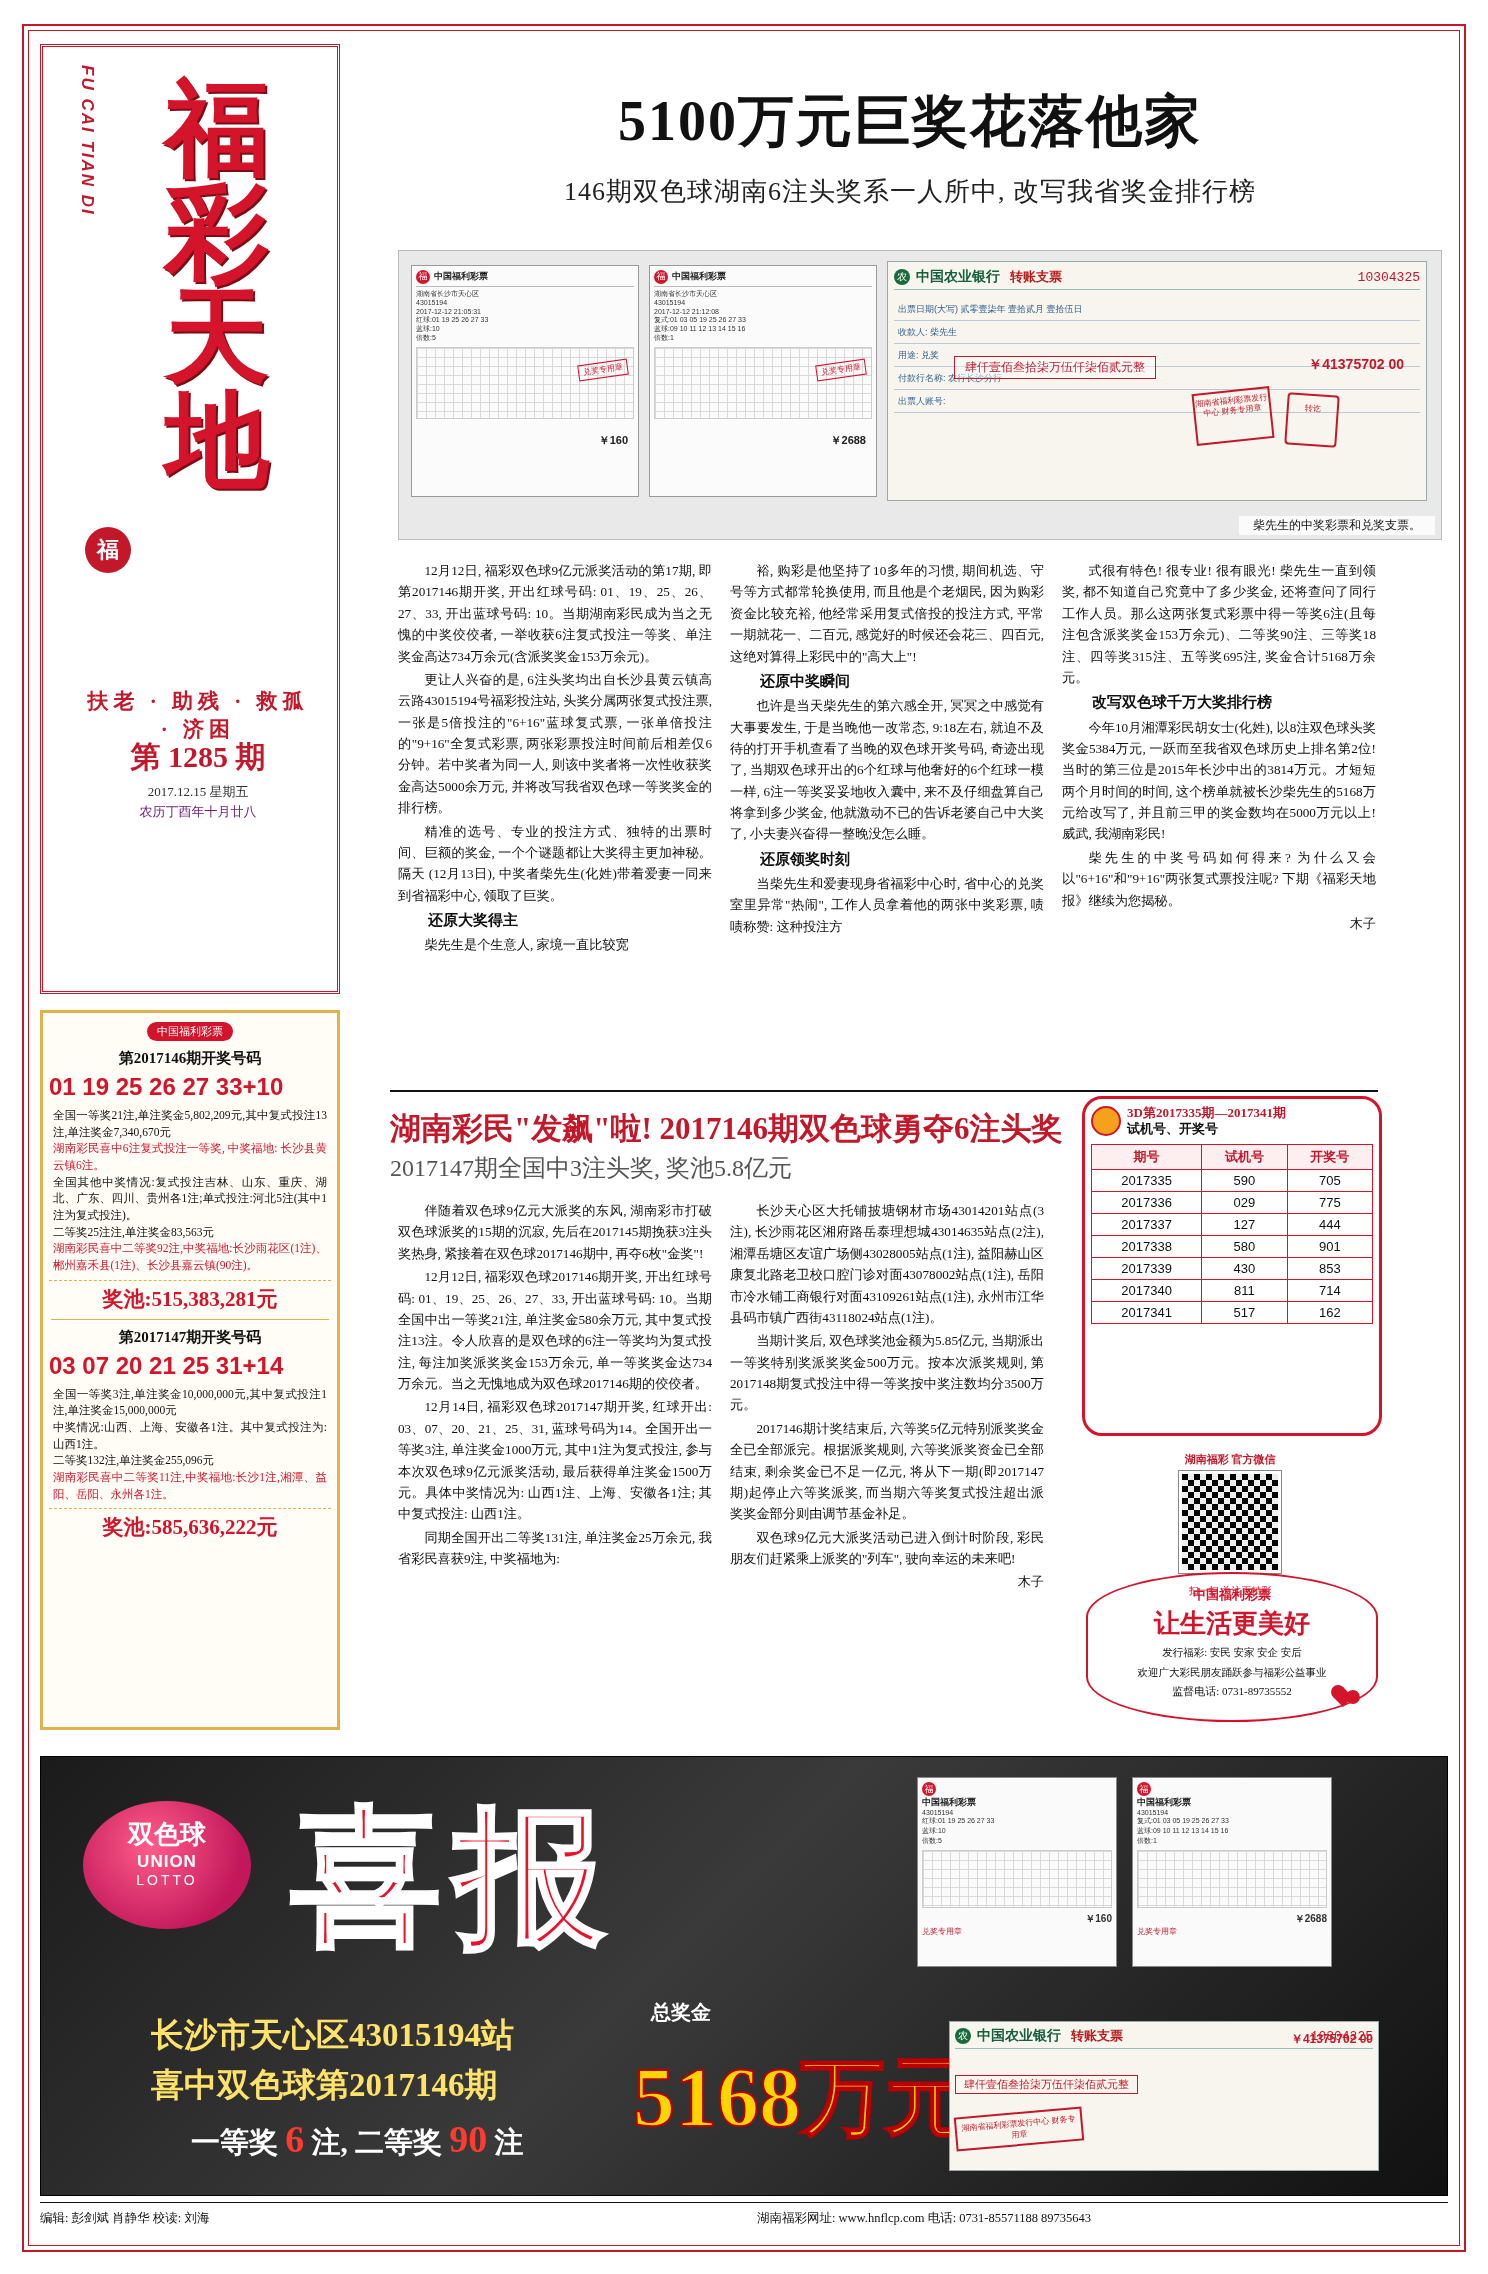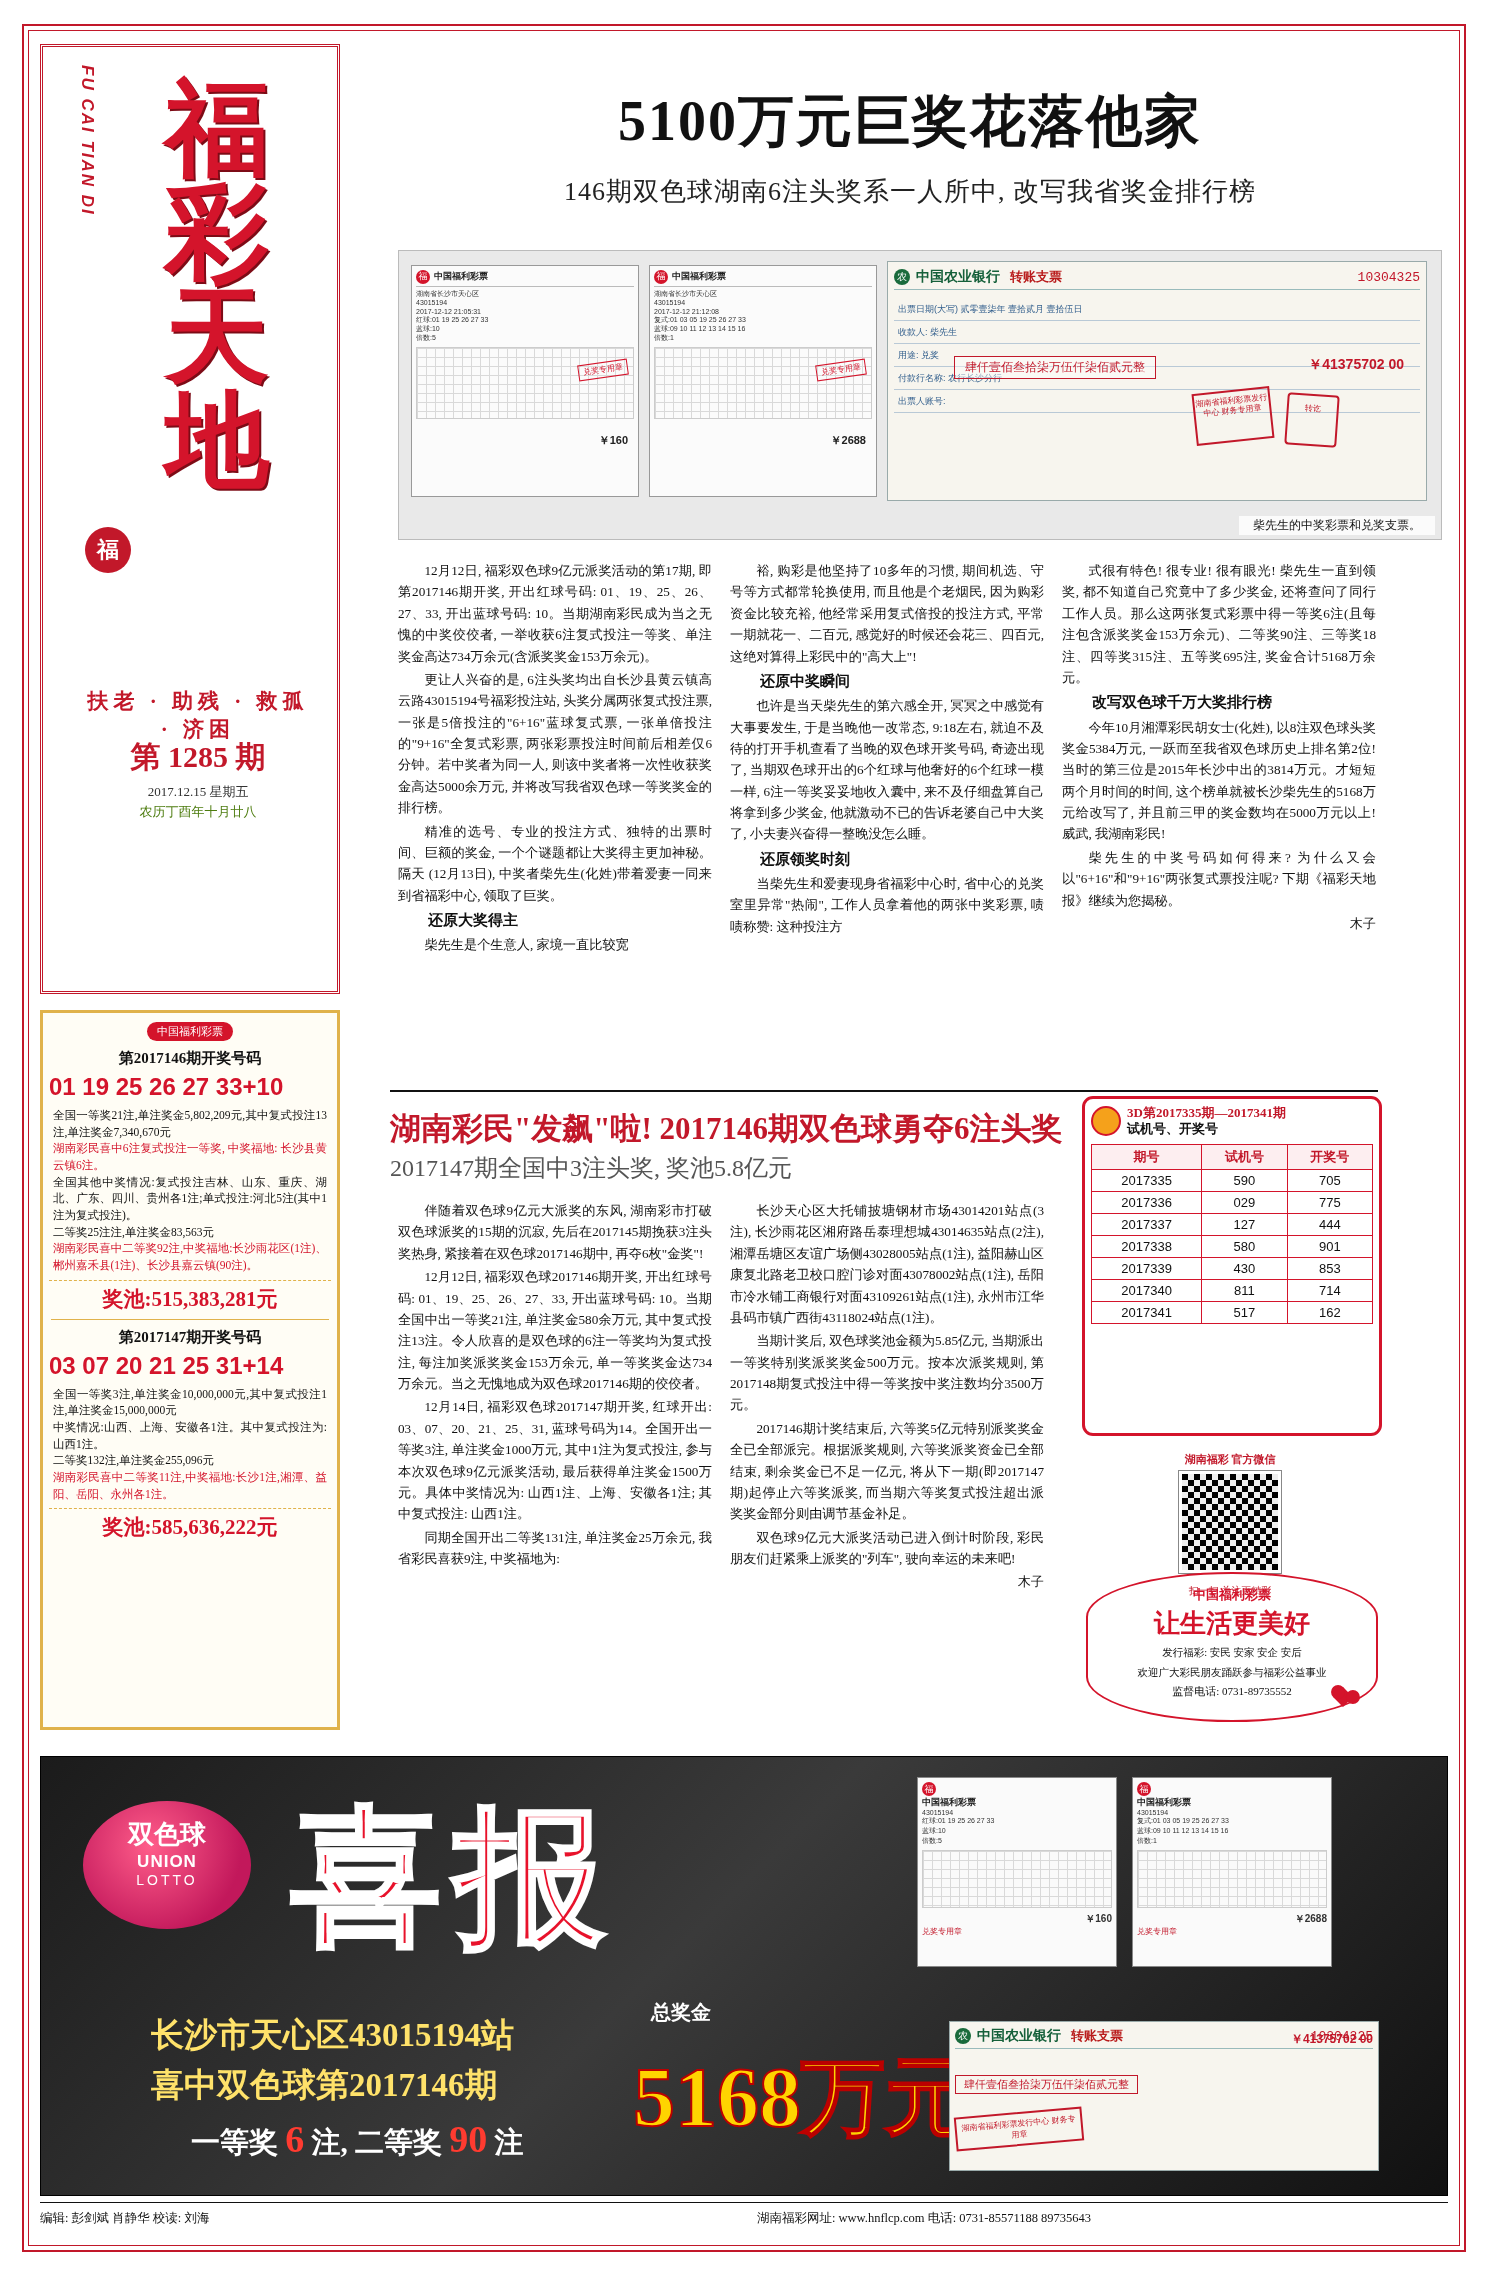--- a/index.html
+++ b/index.html
@@ -57,21 +57,21 @@
   .mh-issue{
     position:absolute;left:40px;top:690px;width:230px;text-align:center;
     color:#c2182a;font-size:30px;font-weight:bold;
   }
   .mh-date{
     position:absolute;left:40px;top:736px;width:230px;text-align:center;
     color:#333;font-size:13px;
   }
   .mh-date2{
     position:absolute;left:40px;top:756px;width:230px;text-align:center;
-    color:#4d7c0f;font-size:13px;
+    color:#701a75;font-size:13px;
   }
   .mh-seal{
     position:absolute;left:42px;top:480px;width:46px;height:46px;border-radius:50%;
     background:#c2182a;color:#fff;font-size:22px;font-weight:bold;
     display:flex;align-items:center;justify-content:center;
   }
 
   
   .results{
     position:absolute;left:40px;top:1010px;width:300px;height:720px;
@@ -205,21 +205,21 @@
   .mid-sub{
     position:absolute;left:390px;top:1152px;width:988px;
     font-size:24px;color:#555;
   }
   #col-d{left:398px;top:1200px;width:314px;height:560px;}
   #col-e{left:730px;top:1200px;width:314px;height:560px;}
 
   
   .side3d{
     position:absolute;left:1082px;top:1096px;width:300px;height:340px;
-    border:3px solid #d4142b;border-radius:11px;box-sizing:border-box;background:#fff;
+    border:3px solid #d4142b;border-radius:20px;box-sizing:border-box;background:#fff;
     padding:6px;
   }
   .s3-head{
     display:flex;align-items:center;gap:6px;
   }
   .s3-ball{width:26px;height:26px;border-radius:50%;background:#f5a11b;border:2px solid #d4142b;}
   .s3-title{font-size:13px;font-weight:bold;color:#111;line-height:1.25;}
   .s3-title b{display:block;color:#c2182a;}
   .s3-table{width:100%;border-collapse:collapse;margin-top:6px;font-size:13px;}
   .s3-table th{

